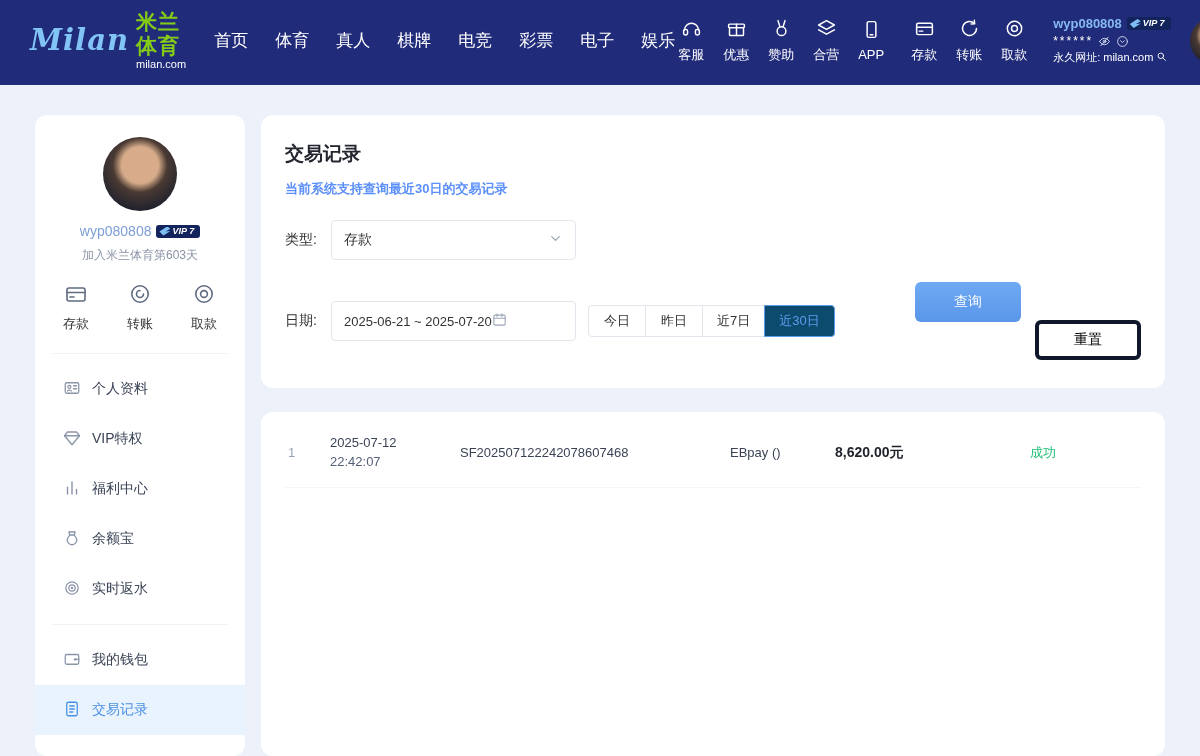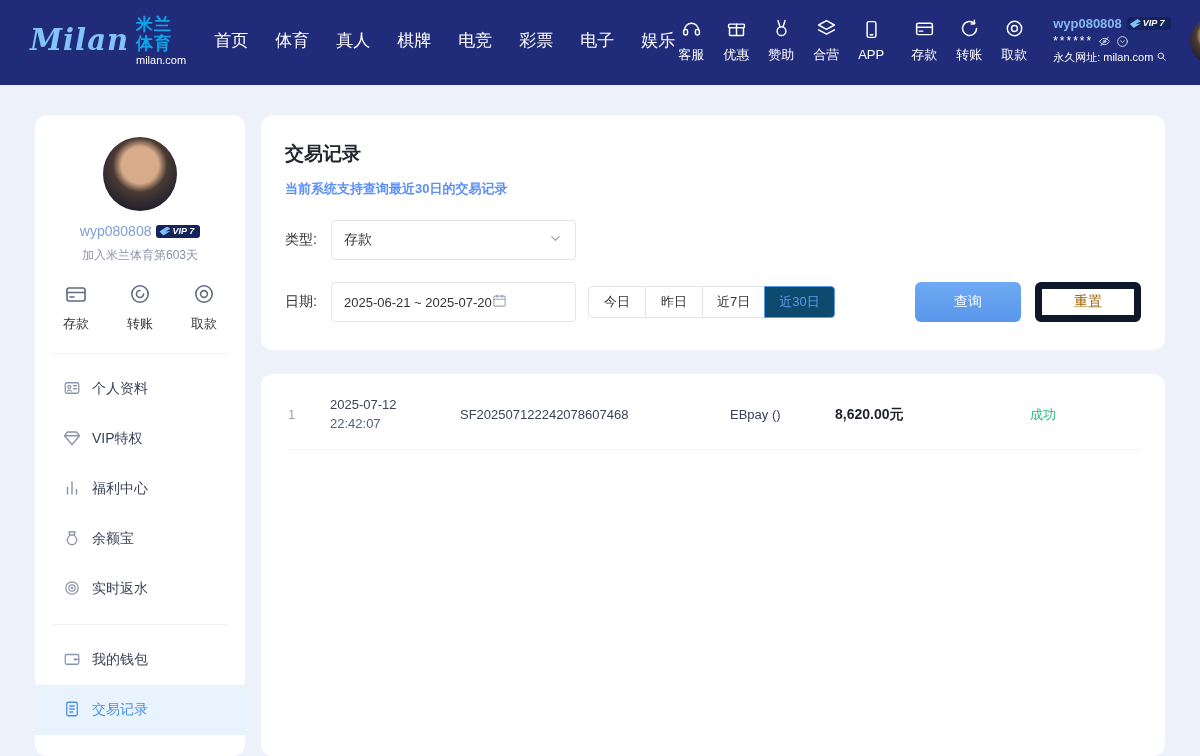--- a/index.html
+++ b/index.html
@@ -5,21 +5,21 @@
   * { box-sizing: border-box; margin: 0; padding: 0; }
   html,body { width:1200px; height:756px; }
   body { font-family:"Liberation Sans","DejaVu Sans",sans-serif; background:#edf1f9; overflow:hidden; }
   #app { width:1200px; height:756px; position:relative; display:flex; flex-direction:column; }
 
   
   .navbar { height:85px; background:#202b7a; display:flex; align-items:center; padding:0 22px 4px 30px; flex:0 0 auto; }
   .logo { display:flex; align-items:center; gap:7px; cursor:pointer; }
   .logo-script { font-family:"DejaVu Serif",serif; font-style:italic; font-weight:bold; font-size:29px; color:#82c4f6; letter-spacing:1px; }
   .logo-text { display:flex; flex-direction:column; line-height:1.15; }
-  .logo-cn { color:#0ea5e9; font-weight:bold; font-size:17px; letter-spacing:1px; }
+  .logo-cn { color:#84cc16; font-weight:bold; font-size:21px; letter-spacing:1px; }
   .logo-domain { color:#fff; font-size:11px; }
   .nav-links { display:flex; gap:27px; margin-left:28px; }
   .nav-links a { color:#fff; font-size:17px; text-decoration:none; cursor:pointer; white-space:nowrap; }
   .nav-right { margin-left:auto; display:flex; align-items:center; gap:13px; }
   .qa { display:flex; flex-direction:column; align-items:center; gap:4px; color:#fff; font-size:13px; cursor:pointer; min-width:32px; }
   .qa svg { width:21px; height:21px; }
   .qa-gap { margin-left:8px; }
   .user-block { display:flex; flex-direction:column; gap:3px; margin-left:10px; margin-right:6px; min-width:118px; }
   .user-line1 { display:flex; align-items:center; gap:5px; }
   .user-name { color:#86b9f2; font-size:13px; font-weight:bold; }
@@ -64,21 +64,21 @@
   .select-box svg, .date-box svg { width:15px; height:15px; color:#9aa3b5; }
   .date-box { font-size:13px; color:#333; }
   .seg-group { display:flex; margin-left:12px; }
   .seg-btn { min-width:58px; height:32px; padding:0 14px; background:#fff; border:1px solid #e2e6ec; margin-left:-1px; font-size:13px; color:#333; display:flex; align-items:center; justify-content:center; cursor:pointer; }
   .seg-btn:first-child { border-radius:4px 0 0 4px; margin-left:0; }
   .seg-btn:last-child { border-radius:0 4px 4px 0; }
   .seg-btn.active { border-color:#5d9cec; color:#5d9cec; background:#0c4a6e; position:relative; z-index:1; }
   .action-btns { margin-left:auto; display:flex; gap:14px;border-radius:10px; }
   .btn { width:106px; height:40px; border-radius:6px; font-size:14px; display:flex; align-items:center; justify-content:center; cursor:pointer; }
   .btn-primary { background:linear-gradient(180deg,#6fa9f3,#5a97ea); color:#fff; border:none; }
-  .btn-plain { background:#fff; color:#a16207; border:7px solid #0f172a; }
+  .btn-plain { background:#fff; color:#000000; border:4px solid #0f172a;margin-top:38px; }
 
   
   .table-card { flex:1; padding:6px 24px 0 24px; overflow:hidden; border-radius:12px; }
   .tbl-row { display:grid; grid-template-columns:45px 130px 270px 105px 195px 80px 1fr; align-items:center; }
   .tbl-head { height:46px; border-bottom:1px solid #f0f2f6; }
   .tbl-head span { font-size:13px; color:#9aa3b5; }
   .tbl-head .col-op, .tbl-body .cell-op { text-align:right; padding-right:6px; }
   .tbl-body { height:70px; border-bottom:1px solid #f5f6f9; }
   .cell-idx { font-size:13px; color:#9aa3b5; padding-left:3px; }
   .cell-date { font-size:13px; color:#3a4356; line-height:1.45; }

